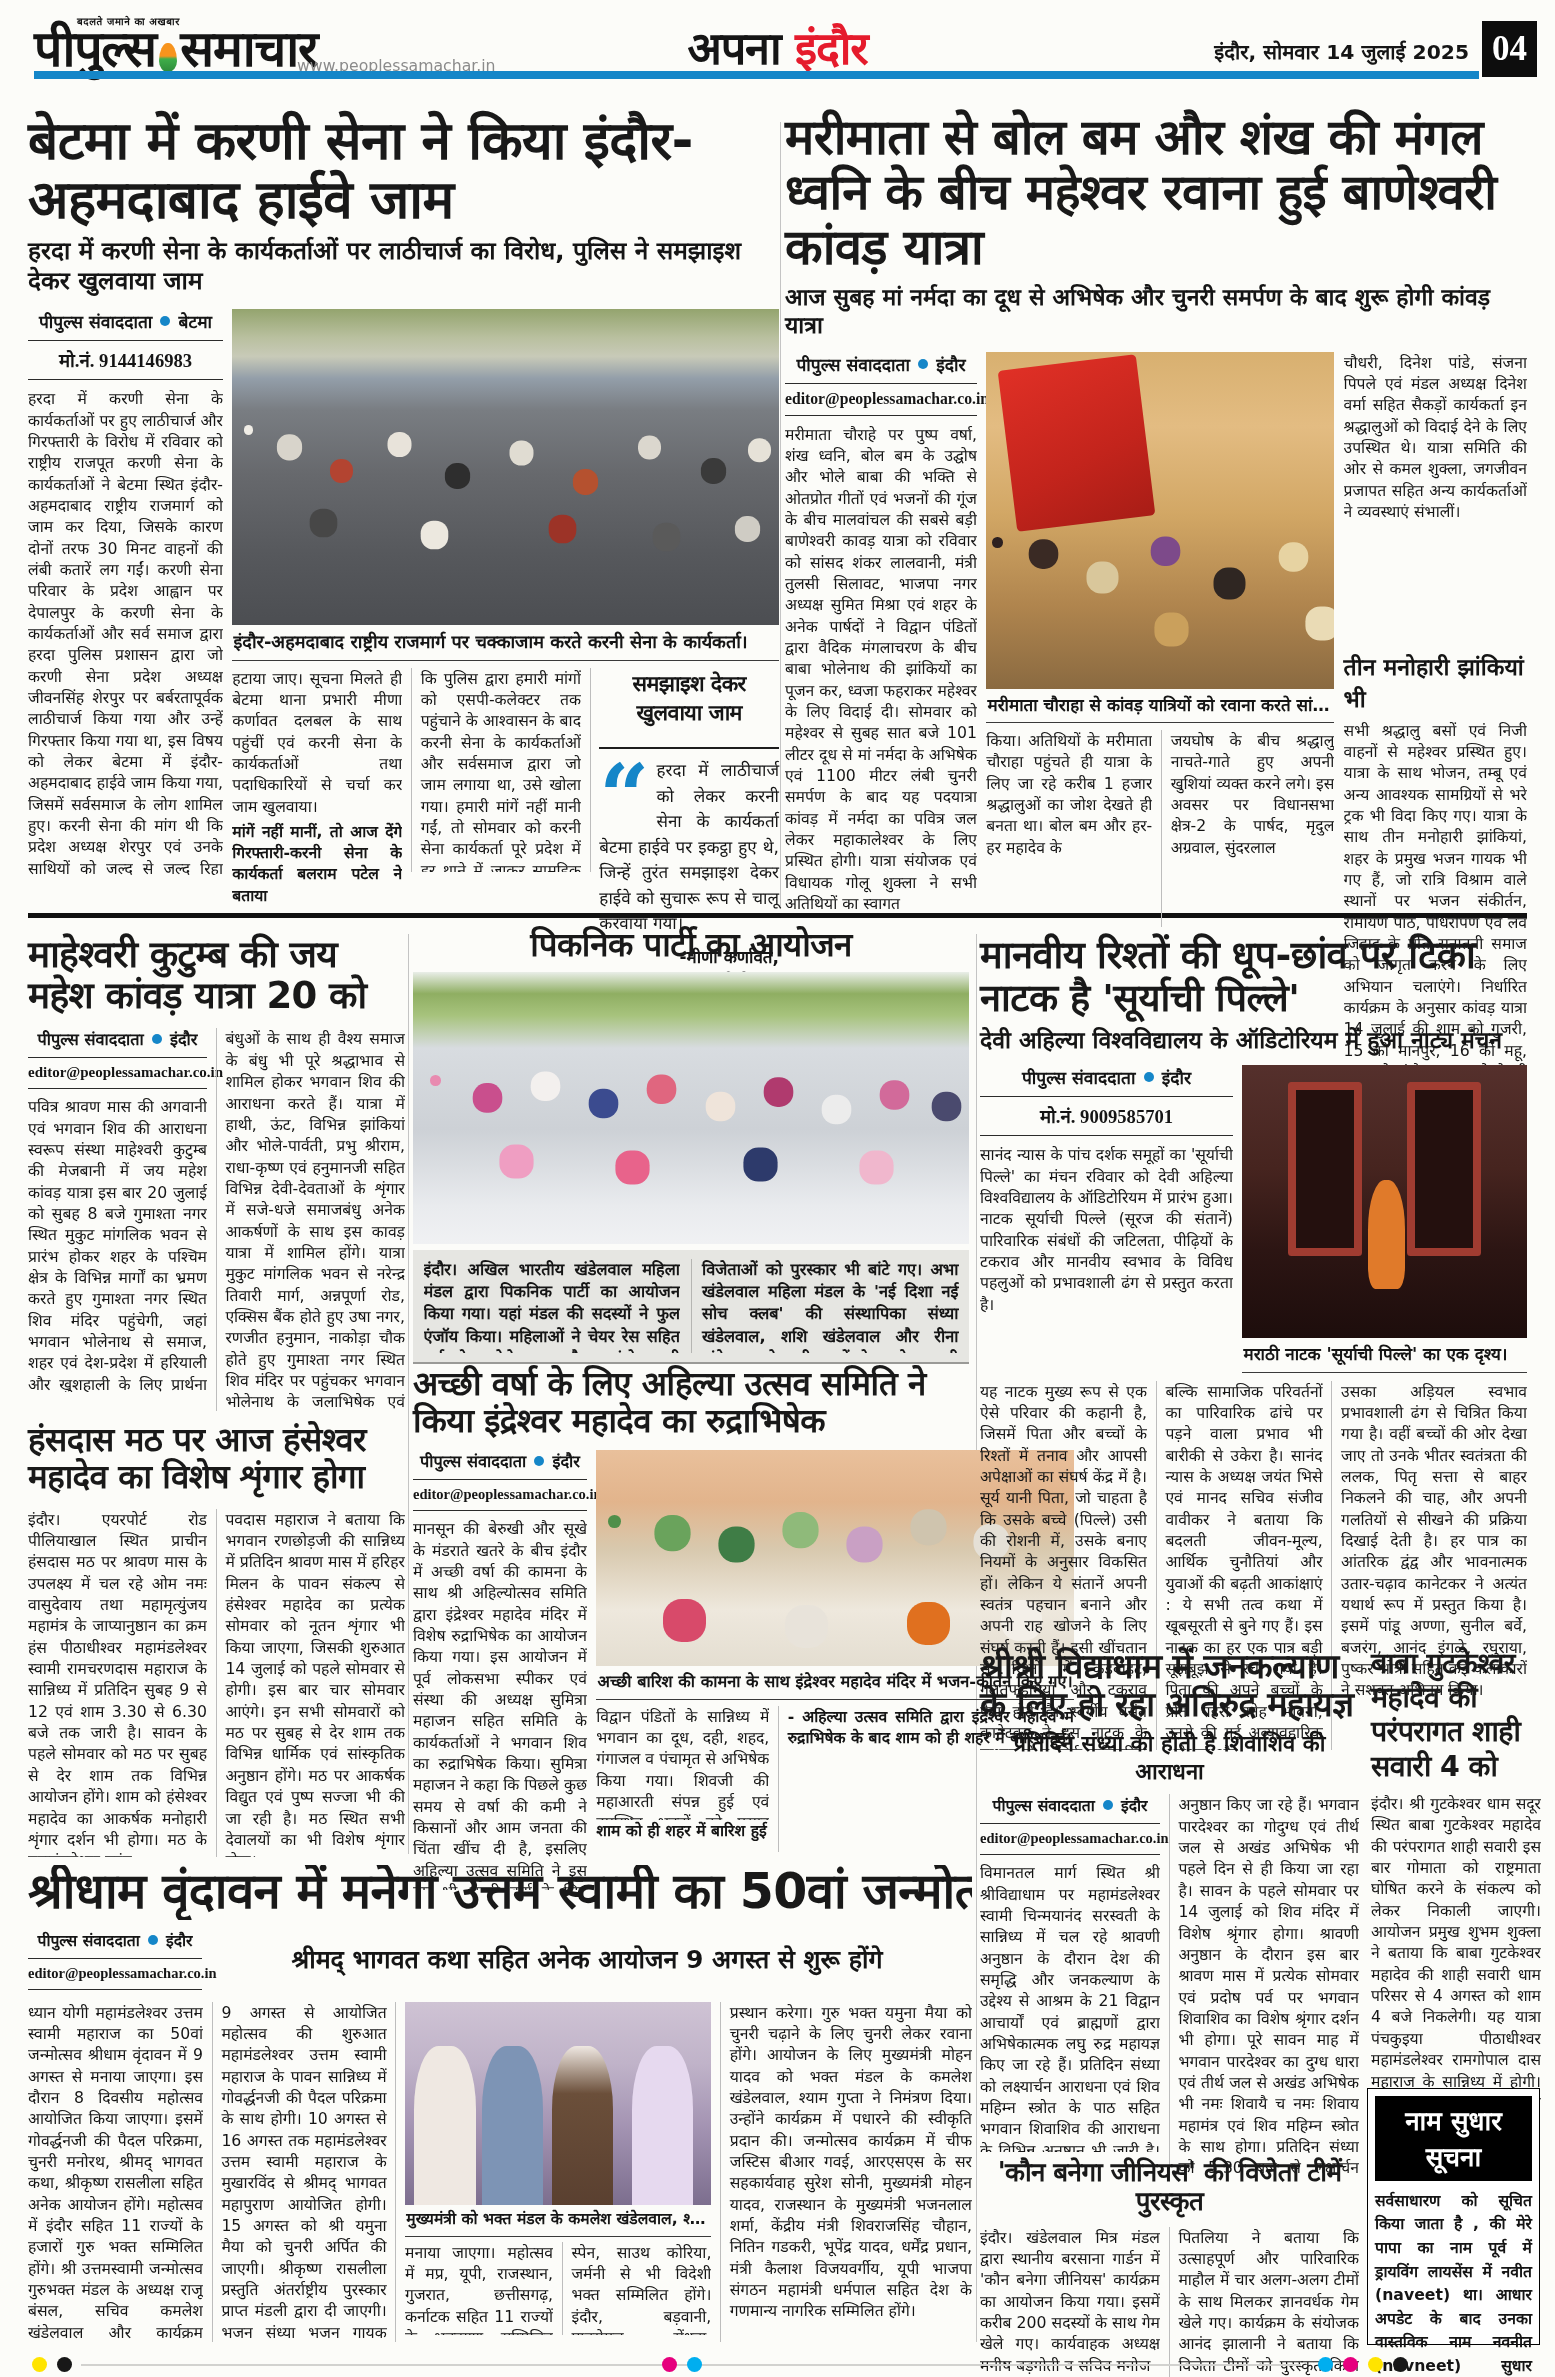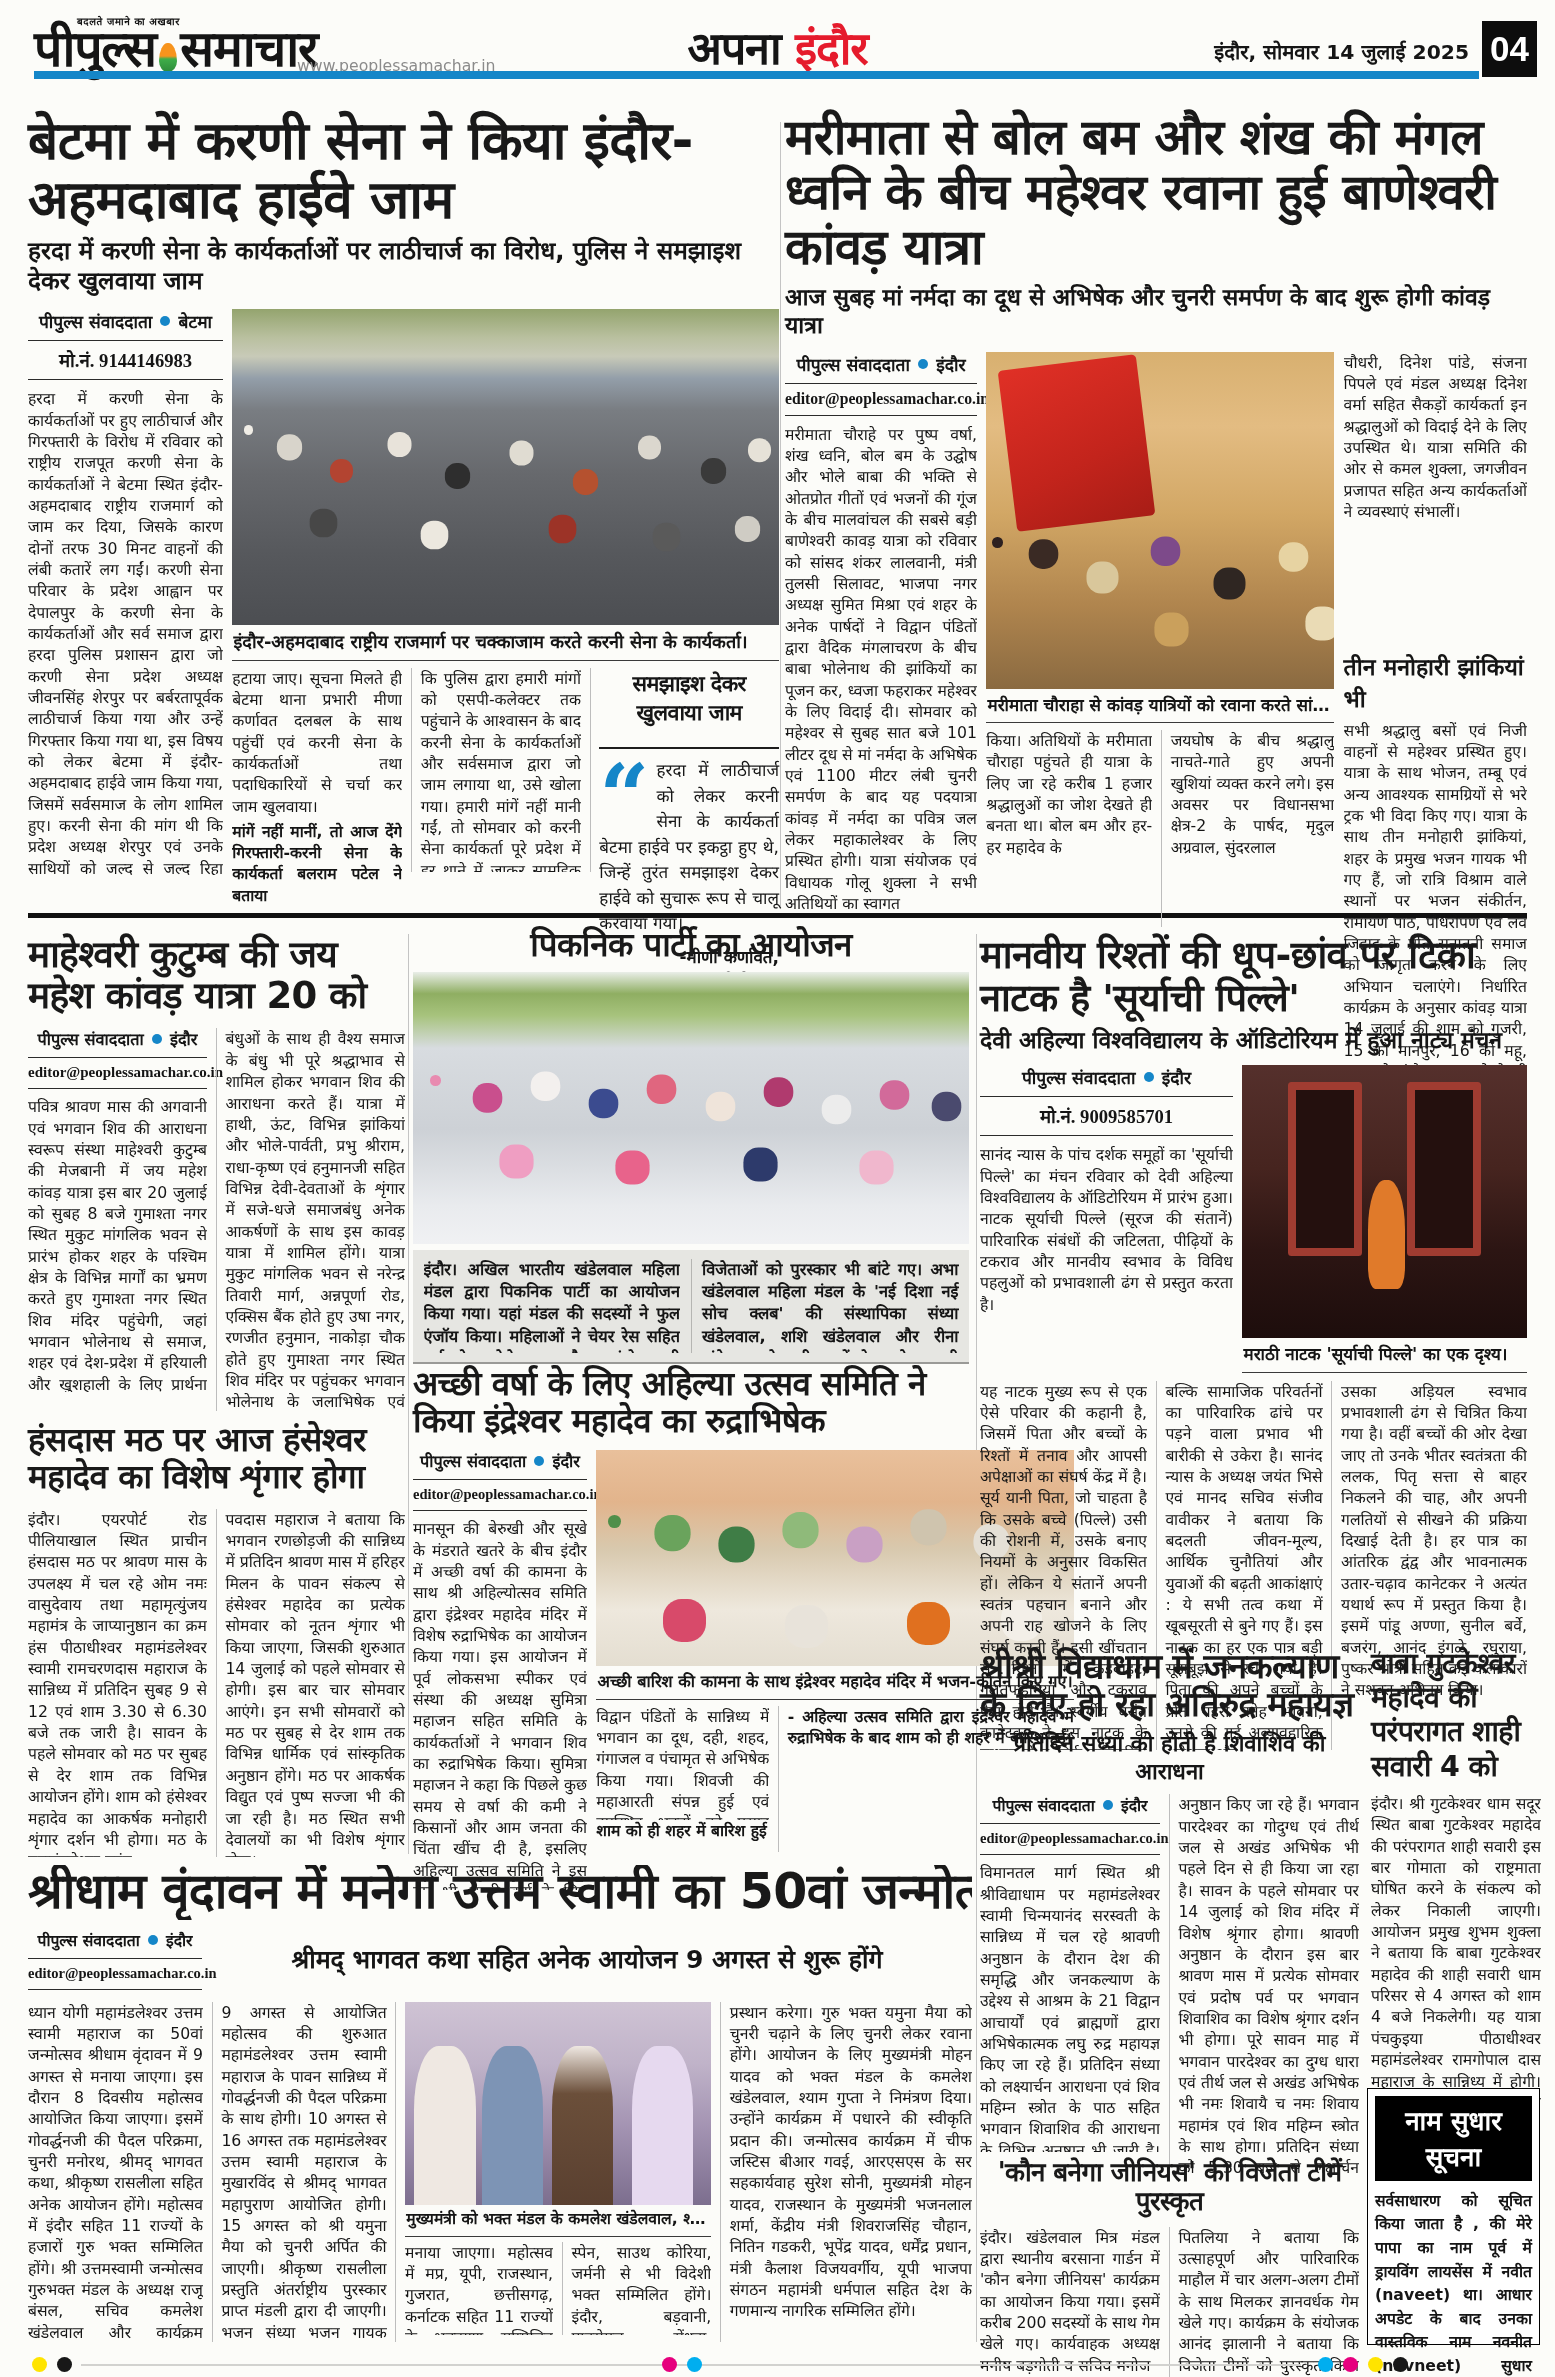--- a/index.html
+++ b/index.html
@@ -9,21 +9,21 @@
   .abs { position:absolute; }
 
   
   .tagline { font-size:10px; font-weight:700; letter-spacing:0.6px; }
   .logo { display:flex; align-items:flex-end; font-weight:900; font-size:50px; line-height:1; letter-spacing:-1.2px; }
   .leaf { display:inline-block; width:17.4px; height:29px; margin:0 3.5px 2.3px; background:linear-gradient(180deg,#f7941d 0%,#f7941d 45%,#3fae49 55%,#2e8b3a 100%); border-radius:50% 50% 50% 50% / 62% 62% 38% 38%; }
   .site-url { font-size:15.7px; color:#8b8b8b; font-weight:400; }
   .edition { font-weight:900; font-size:45px; line-height:1; letter-spacing:-1.2px; }
   .edition .red { color:#e51b2c; }
   .dateline { font-size:20.3px; font-weight:700; text-align:right; }
-  .pagebox { background:#0d0d0d; color:#ffffff; display:flex; align-items:center; justify-content:center; font-family:Liberation Sans, sans-serif; font-weight:700; font-size:35px; }
+  .pagebox { background:#0d0d0d; color:#ffffff; display:flex; align-items:center; justify-content:center; font-family:Liberation Serif, serif; font-weight:700; font-size:35px; }
   .bluebar { height:8.1px; }
 
   
   .hl { font-weight:800; color:#191919; line-height:1.12; letter-spacing:-0.6px; }
   .hl-a { font-size:53px; }
   .hl-b { font-size:49px; }
   .hl-c { font-size:37px; }
   .hl-d { font-size:33px; }
   .hl-e { font-size:38px; }
   .hl-f { font-size:34px; }

